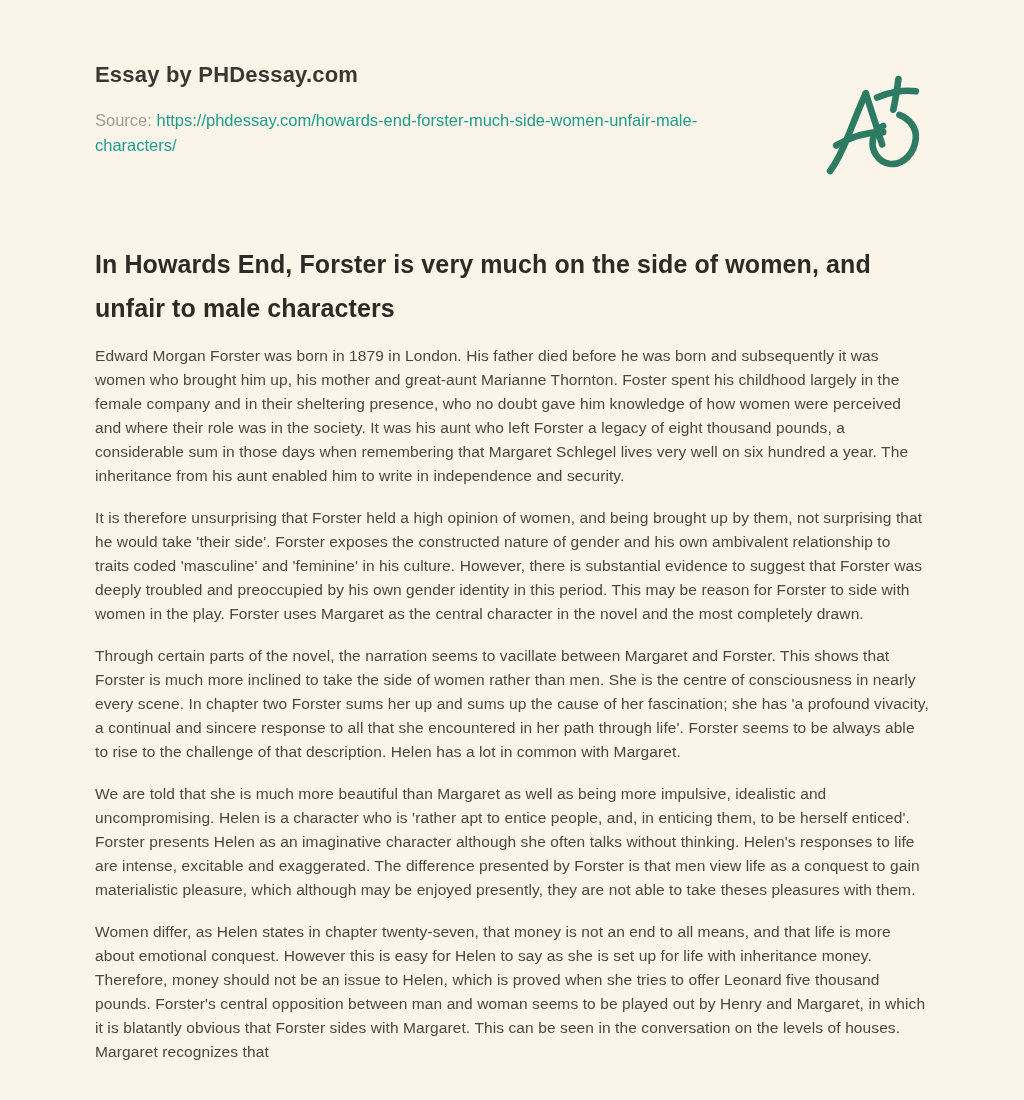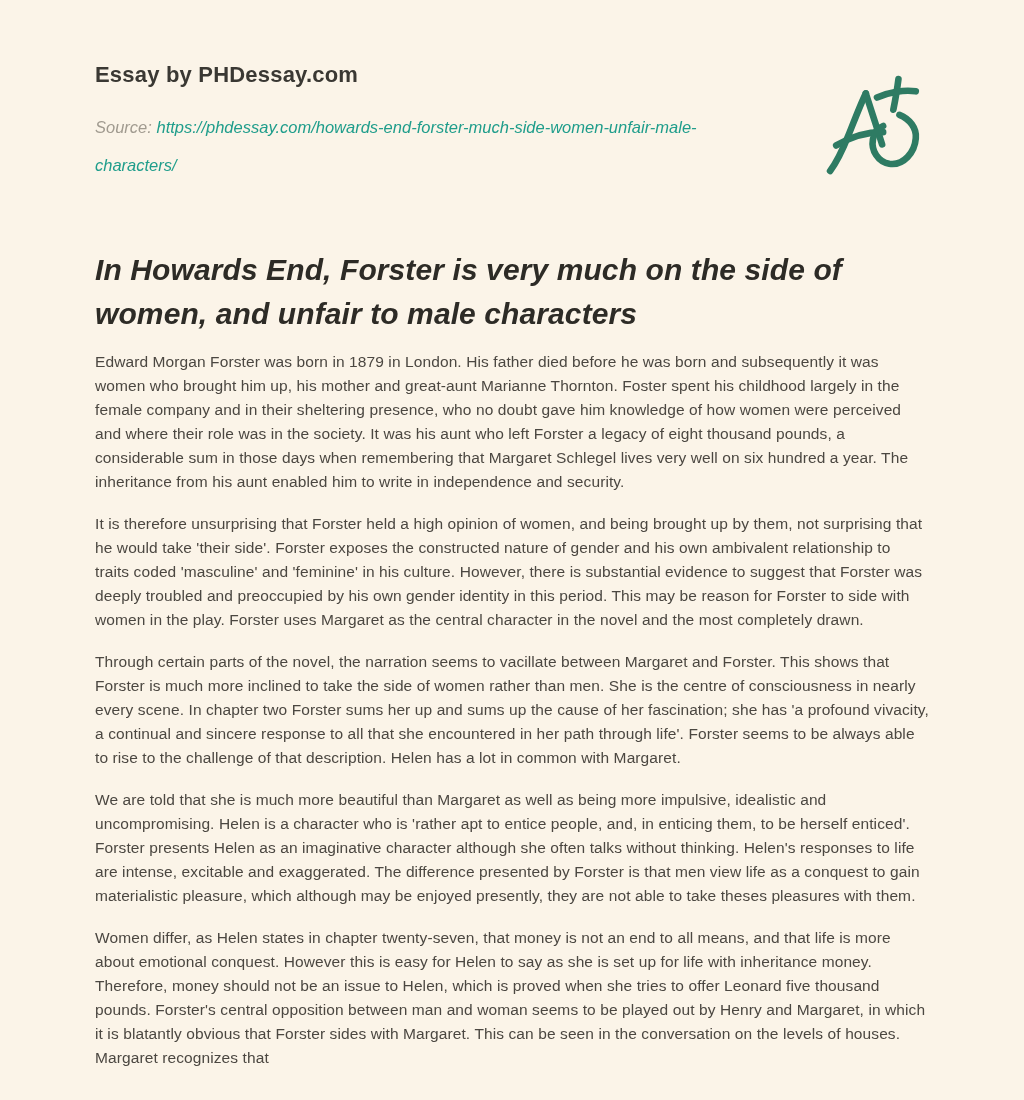--- a/index.html
+++ b/index.html
@@ -32,24 +32,23 @@
     font-size: 22px;
     font-weight: 700;
     color: #3a3833;
     letter-spacing: 0.2px;
     line-height: 1.2;
   }
   .source-line {
     margin: 20px 0 0 0;
     max-width: 640px;
     font-size: 16.5px;
-    line-height: 38px;
+    line-height: 25px;
     overflow-wrap: break-word;
     word-break: break-word;
-    font-style: italic;
   }
   .source-label {
     color: #a19b90;
   }
   .source-url {
     color: #1f9d8b;
     text-decoration: none;
   }
   .logo {
     width: 102px;
@@ -59,26 +58,25 @@
     flex: 0 0 auto;
   }
   .logo svg {
     width: 100%;
     height: 100%;
     display: block;
   }
   .essay-title {
     margin: 64px 0 0 0;
     max-width: 790px;
-    font-size: 30px;
+    font-size: 25px;
     line-height: 44px;
     font-weight: 600;
     color: #2d2b26;
     letter-spacing: 0.1px;
-    font-style: italic;
   }
   .essay-body {
     margin-top: 14px;
     max-width: 836px;
   }
   .essay-body p {
     margin: 0 0 18px 0;
     font-size: 15.5px;
     line-height: 24px;
     color: #4b4741;

